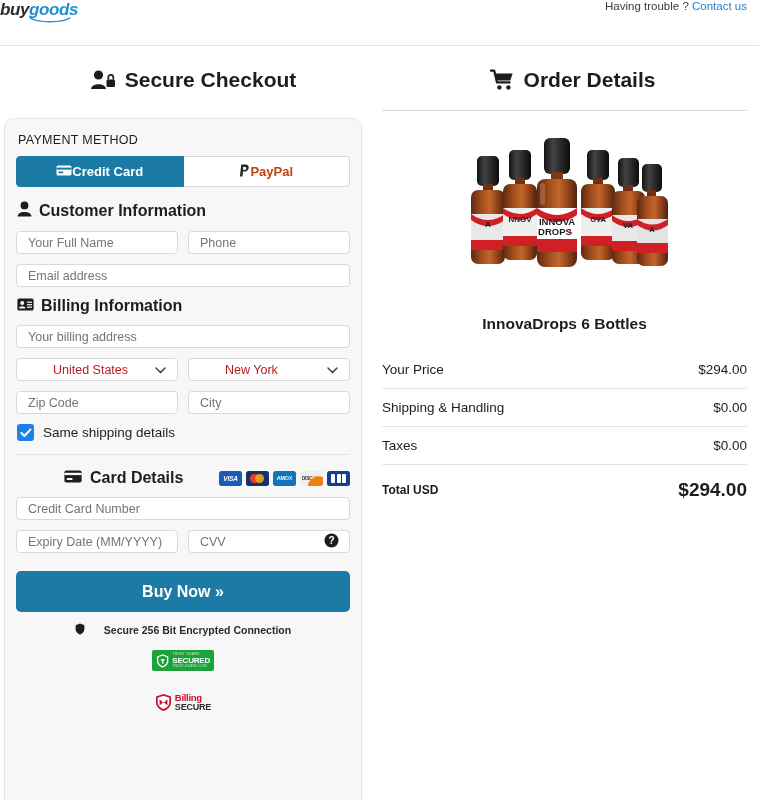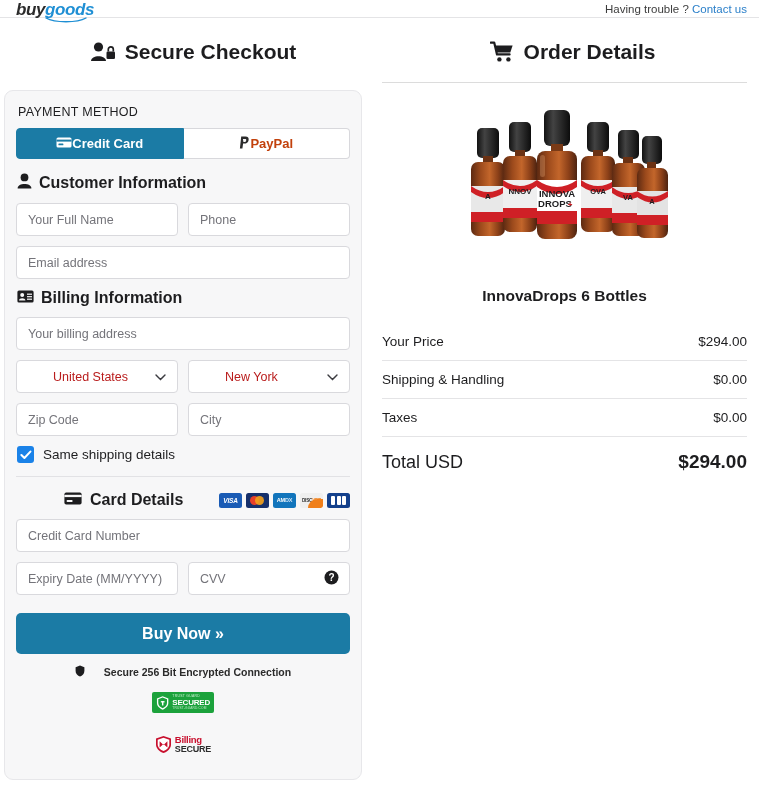--- a/index.html
+++ b/index.html
@@ -6,26 +6,25 @@
   html, body {
     width: 759px; height: 800px;
     background: #ffffff;
     font-family: "Liberation Sans", sans-serif;
     color: #202124;
     overflow: hidden;
   }
 
   
   .topbar {
-    height: 18px;
+    height: 46px;
     border-bottom: 1px solid #e4e4e6;
     display: flex;
-    align-items: center;
     justify-content: space-between;
-    padding: 0 12px 0 16px;
+    padding: 0 12px 0 0;
     background: #fff;
   }
   .logo { display: flex; align-items: flex-start; }
   .logo-text {
     font-size: 17px; font-weight: bold; font-style: italic;
     letter-spacing: -0.4px; line-height: 1;
     position: relative; top: 1px;
   }
   .logo-buy { color: #2b2b2b; }
   .logo-goods { color: #1f8fd4; position: relative; }
@@ -85,21 +84,21 @@
   .grp-head {
     display: flex; align-items: center; gap: 7px;
     font-size: 16px; font-weight: bold; color: #1d1d1f;
     margin: 4px 0 10px 1px;
   }
   .grp-head.card-head { justify-content: space-between; margin-top: 2px; margin-left: 48px; }
   .grp-head-l { display: flex; align-items: center; gap: 8px; }
 
   .row { display: flex; gap: 10px; margin-bottom: 10px; }
   .field {
-    height: 33px; width: 100%;
+    height: 23px; width: 100%;
     background: #ffffff;
     border: 1px solid #d9d9dd;
     border-radius: 4px;
     padding: 0 11px;
     font-size: 12.5px;
     color: #74747a;
     font-family: "Liberation Sans", sans-serif;
     display: flex; align-items: center;
   }
   .field.half { width: 50%; }
@@ -202,21 +201,21 @@
   .orow.normal { border-bottom: 1px solid #e4e4e6; }
   .orow.normal .lbl, .orow.normal .val {
     color: #e03a40; font-weight: bold; font-size: 15px;
   }
   .orow.normal .val { text-decoration: line-through; }
   .orow .lbl { color: #1d1d1f; }
   .orow .val { color: #1d1d1f; }
   .orow.total {
     border-bottom: none; padding-top: 14px;
   }
-  .orow.total .lbl { font-size: 18px; font-weight: normal; }
+  .orow.total .lbl { font-size: 12px; font-weight: bold; }
   .orow.total .val { font-size: 19px; font-weight: bold; }
 </style>
 </head>
 <body>
 
 <div class="topbar">
   <div class="logo">
     <span class="logo-text">
       <span class="logo-buy">buy</span><span class="logo-goods"><span>goods</span><svg class="logo-swoosh" width="42" height="6" viewBox="0 0 42 6">
             <path d="M1 1 C 10 6, 32 6, 41 1" stroke="#1f8fd4" stroke-width="1.4" fill="none" stroke-linecap="round"></path>

